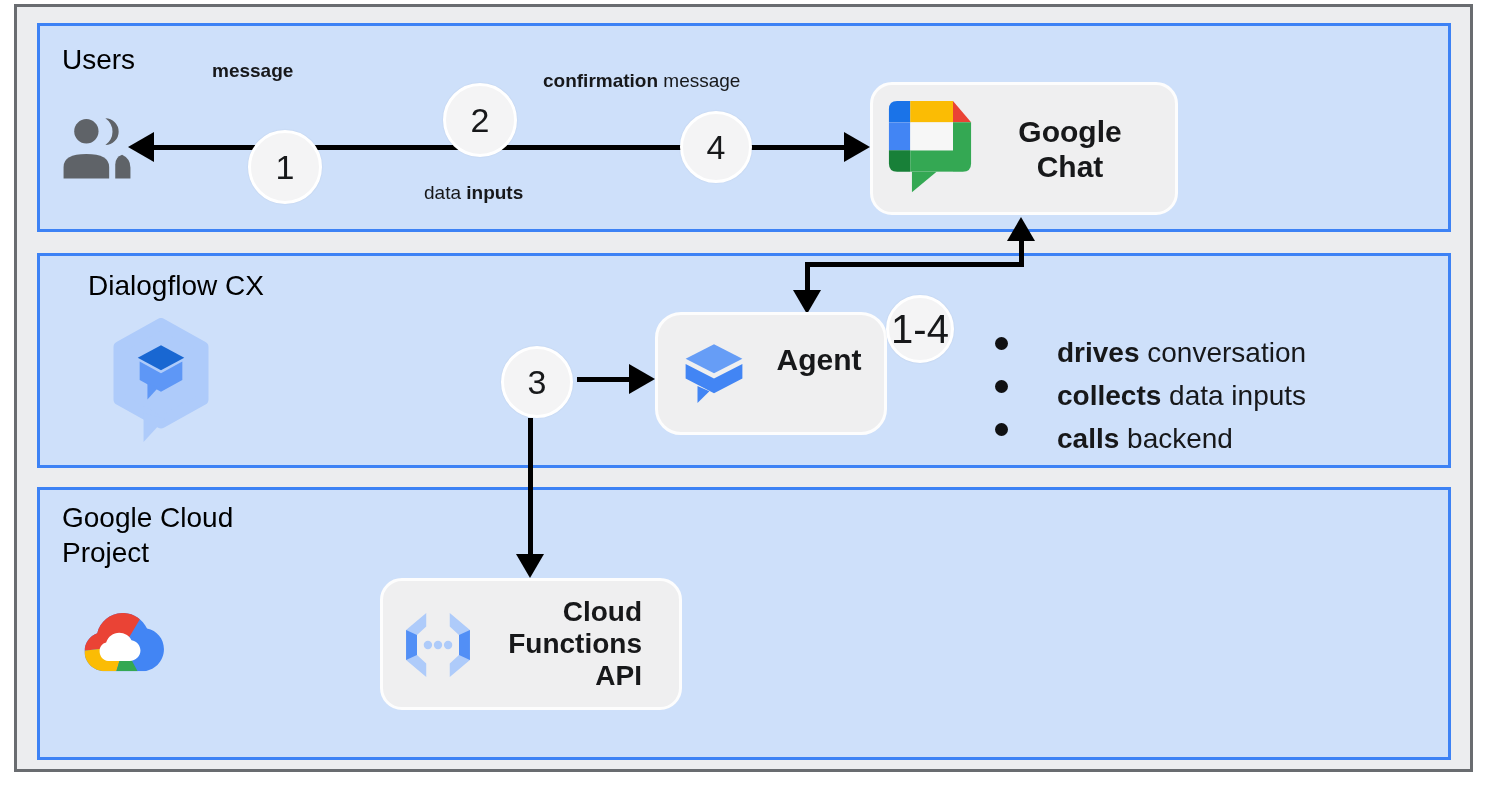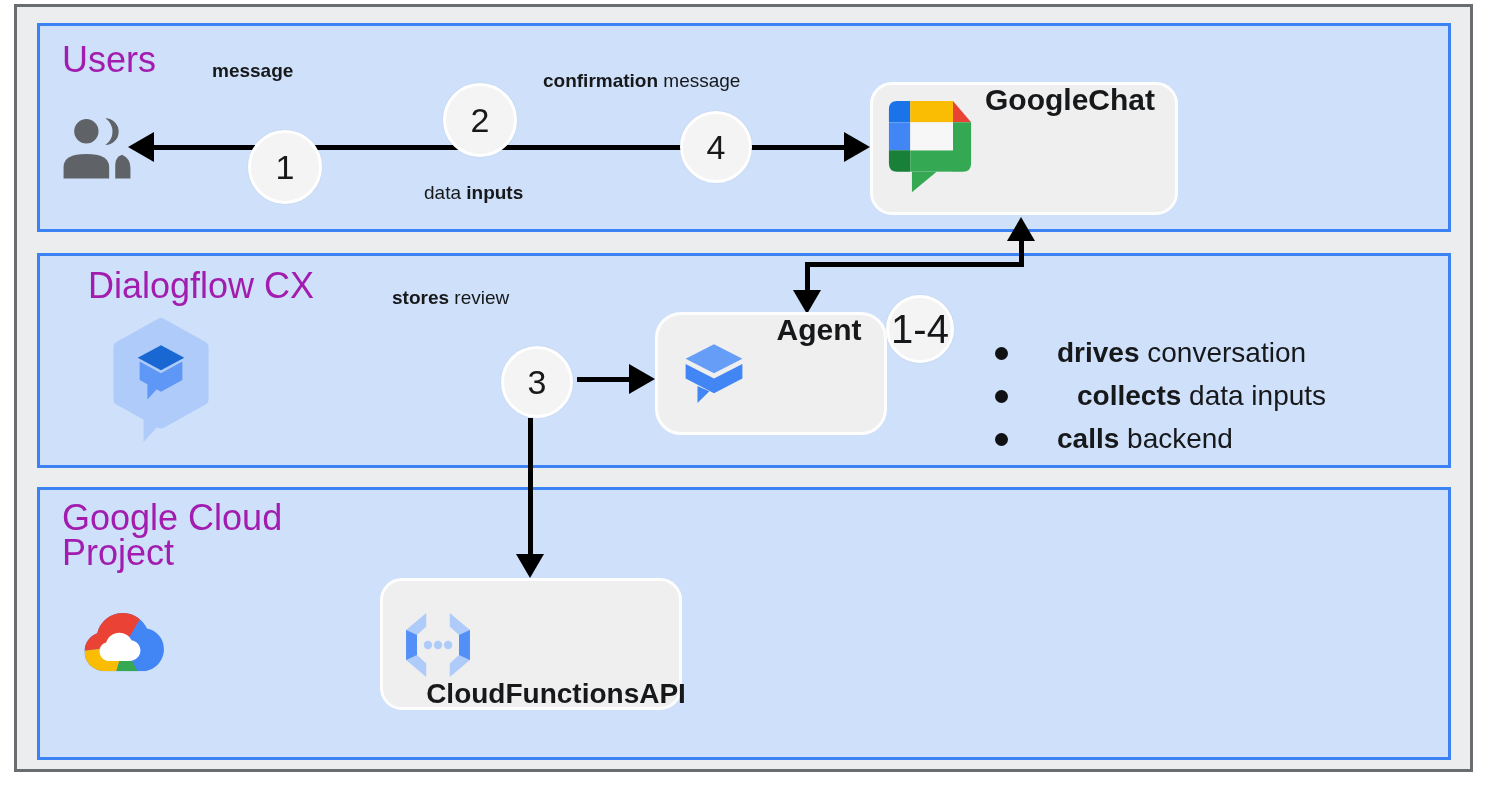--- a/index.html
+++ b/index.html
@@ -4,42 +4,42 @@
 <style>
   html,body{margin:0;padding:0;background:#ffffff;}
   #canvas{position:relative;width:1490px;height:790px;background:#ffffff;overflow:hidden;
           font-family:"Liberation Sans",sans-serif;color:#1f2023;}
   
   .frame{position:absolute;left:14px;top:4px;width:1453px;height:762px;
          border:3px solid #696c70;background:#ecedef;}
   
   .band{position:absolute;left:37px;width:1414px;box-sizing:border-box;
         background:#cee0fa;border:3px solid #3d82f5;}
-  .band-label{position:absolute;font-size:36px;line-height:35px;color:#a21caf;}
+  .band-label{position:absolute;font-size:28px;line-height:35px;color:#000000;}
   
   .node{position:absolute;background:#efeff0;border:3px solid #fdfdfd;border-radius:22px;
         box-sizing:border-box;}
   .node-title{position:absolute;font-weight:700;font-size:30px;line-height:35px;color:#17181a;
-              display:flex;flex-direction:row;justify-content:center;text-align:center;}
+              display:flex;flex-direction:column;justify-content:center;text-align:center;}
   
   .line{position:absolute;background:#000;}
   .tri{position:absolute;width:0;height:0;}
   .tri-left {border-top:15px solid transparent;border-bottom:15px solid transparent;border-right:26px solid #000;}
   .tri-right{border-top:15px solid transparent;border-bottom:15px solid transparent;border-left:26px solid #000;}
   .tri-down {border-left:14px solid transparent;border-right:14px solid transparent;border-top:24px solid #000;}
   .tri-up   {border-left:14px solid transparent;border-right:14px solid transparent;border-bottom:24px solid #000;}
   
   .marker{position:absolute;border-radius:50%;background:#f4f4f5;border:3px solid #ffffff;
           box-sizing:border-box;display:flex;align-items:center;justify-content:center;
           font-size:34px;color:#17181a;box-shadow:0 0 2px rgba(0,0,0,0.08);}
   
   .flow-label{position:absolute;font-size:19px;white-space:nowrap;color:#17181a;}
   .flow-label b{font-weight:700;}
   
-  .bullet-row{position:absolute;left:995px;height:32px;display:flex;align-items:center;white-space:nowrap;}
+  .bullet-row{position:absolute;left:995px;height:32px;display:flex;white-space:nowrap;}
   .bullet-dot{width:13px;height:13px;border-radius:50%;background:#101113;margin-right:49px;flex:0 0 auto;}
   .bullet-text{font-size:28px;color:#17181a;}
   .bullet-text b{font-weight:700;}
   svg{position:absolute;display:block;}
 </style>
 </head>
 <body>
 
 <div id="canvas">
 
@@ -103,23 +103,20 @@
   <div class="tri tri-up" style="left:1007px;top:217px;"></div>
 
   <svg style="left:112px;top:318px;" width="98" height="126" viewBox="0 0 100 130">
     <polygon points="50,6 93,30 93,84 50,108 7,84 7,30" fill="#aecbfa" stroke="#aecbfa" stroke-width="12" stroke-linejoin="round"></polygon>
     <path d="M32,98 L32,128 L54,104 Z" fill="#aecbfa"></path>
     <polygon points="50,28 74,41 50,54 26,41" fill="#1967d2"></polygon>
     <polygon points="28,45 50,57 72,45 72,64 50,76 28,64" fill="#5e97f6"></polygon>
     <polygon points="36,67 36,84 47,72" fill="#5e97f6"></polygon>
   </svg>
 
-  <div class="flow-label" style="left:392px;top:287px;">
-    <b>stores</b><span> review</span>
-  </div>
   <div class="marker" style="left:501px;top:346px;width:72px;height:72px;">3</div>
   <div class="line" style="left:577px;top:377px;width:52px;height:5px;"></div>
   <div class="tri tri-right" style="left:629px;top:364px;"></div>
   <div class="line" style="left:528px;top:418px;width:5px;height:136px;"></div>
   <div class="tri tri-down" style="left:516px;top:554px;"></div>
 
   <div class="node" style="left:655px;top:312px;width:232px;height:123px;border-radius:26px;"></div>
   <svg style="left:681px;top:330px;" width="66" height="88" viewBox="0 0 100 100">
     <polygon points="50,5 93,27 50,49 7,27" fill="#669df6"></polygon>
     <polygon points="7,35 50,57 93,35 93,57 50,79 7,57" fill="#4285f4"></polygon>
@@ -127,21 +124,21 @@
   </svg>
   <div class="node-title" style="left:757px;top:312px;width:124px;height:95px;">
     <div>Agent</div>
   </div>
   <div class="marker" style="left:886px;top:295px;width:68px;height:68px;font-size:40px;">1-4</div>
 
   <div class="bullet-row" style="top:337px;">
     <span class="bullet-dot"></span>
     <span class="bullet-text"><b>drives</b><span> conversation</span></span>
   </div>
-  <div class="bullet-row" style="top:380px;gap:20px;">
+  <div class="bullet-row" style="top:380px;">
     <span class="bullet-dot"></span>
     <span class="bullet-text"><b>collects</b><span> data inputs</span></span>
   </div>
   <div class="bullet-row" style="top:423px;">
     <span class="bullet-dot"></span>
     <span class="bullet-text"><b>calls</b><span> backend</span></span>
   </div>
 
   <svg style="left:77px;top:604px;" width="94" height="80" viewBox="0 0 100 80">
     <defs>

